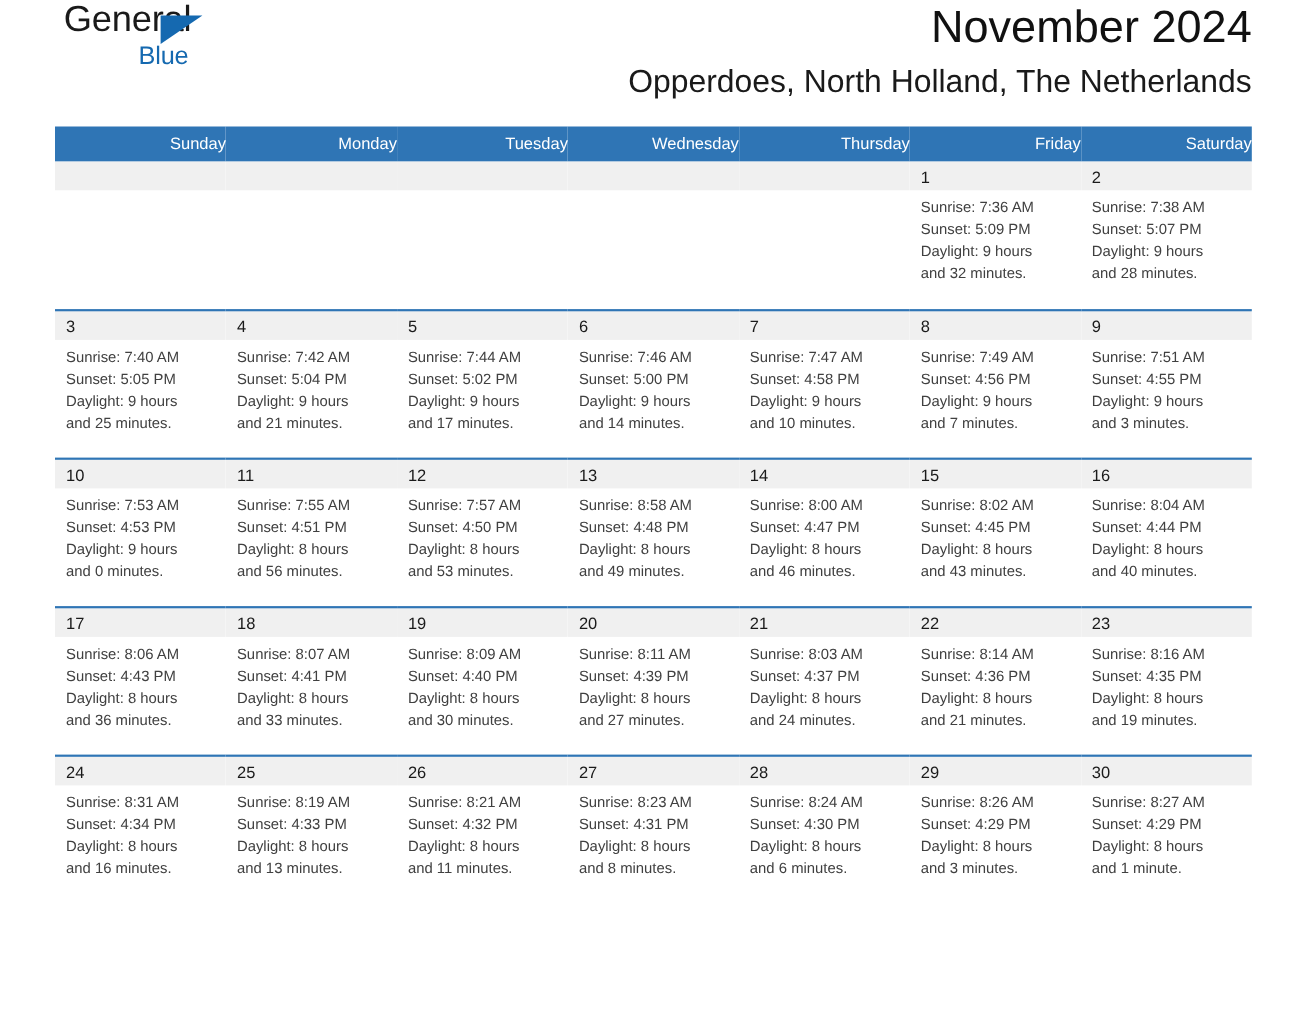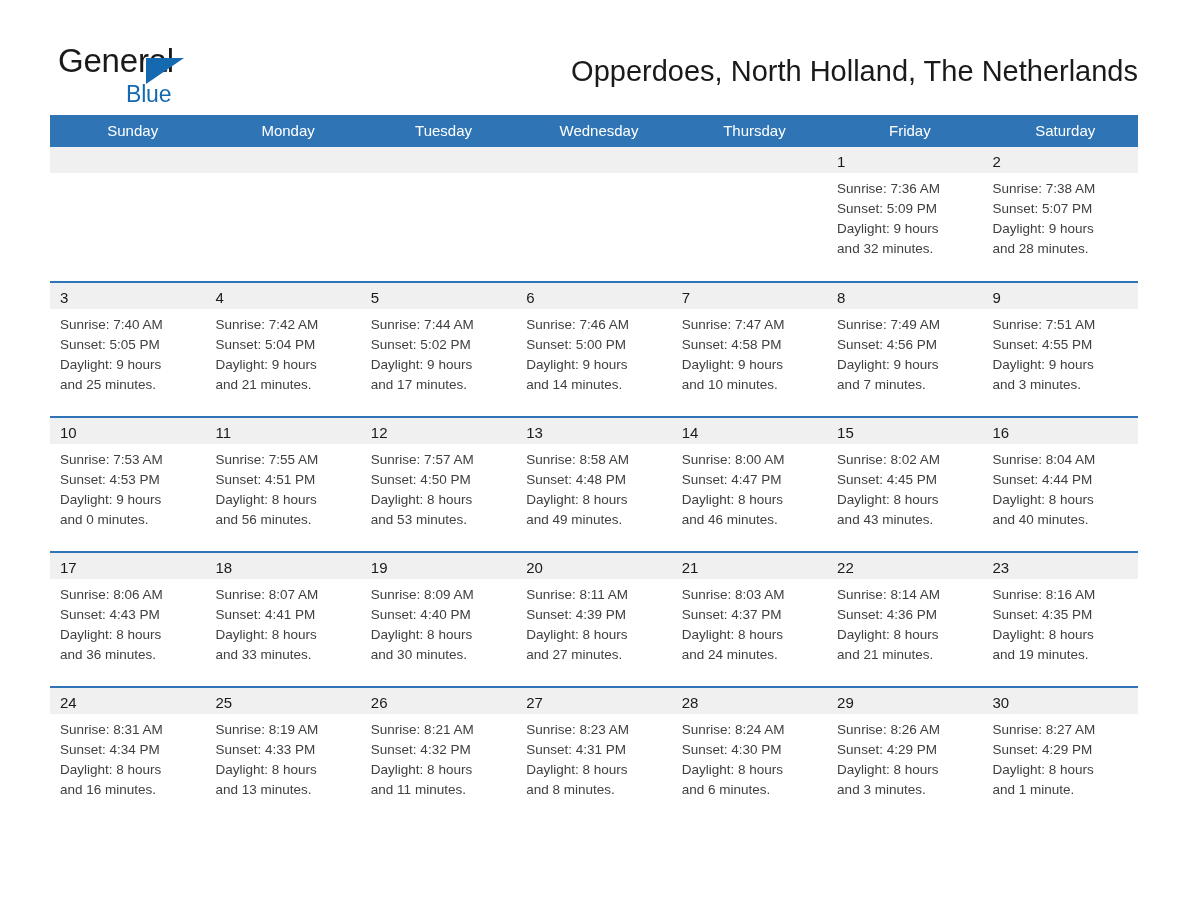--- a/index.html
+++ b/index.html
@@ -18,21 +18,20 @@
     height: 918px;
     background: #ffffff;
     padding: 0 50px;
   }
 
   
   .top {
     display: flex;
     align-items: flex-start;
     justify-content: space-between;
-    padding-top: 44px;
     height: 115px;
   }
   .brand {
     position: relative;
     width: 200px;
     height: 70px;
     padding-left: 8px;
   }
   .brand-general {
     font-size: 33px;
@@ -81,21 +80,21 @@
   .calendar {
     width: 1088px;
     border-collapse: collapse;
     table-layout: fixed;
   }
   .calendar th {
     background: #2f75b5;
     color: #ffffff;
     font-weight: normal;
     font-size: 15px;
-    text-align: center;
+    text-align: right;
     padding: 7px 0 8px 10px;
     height: 31px;
     border: none;
   }
   .calendar td {
     width: 155.4px;
     height: 135px;
     vertical-align: top;
     padding: 0;
     border-top: 2px solid #2f75b5;
@@ -125,20 +124,21 @@
 
 <div class="page">
 
   <div class="top">
     <div class="brand">
       <span class="brand-general">General</span>
       <span class="brand-flag"></span>
       <span class="brand-blue">Blue</span>
     </div>
     <div class="titles">
+      <h1 class="month-title">November 2024</h1>
       <h2 class="location">Opperdoes, North Holland, The Netherlands</h2>
     </div>
   </div>
 
   <table class="calendar">
     <thead>
       <tr>
         <th>Sunday</th>
         <th>Monday</th>
         <th>Tuesday</th>

